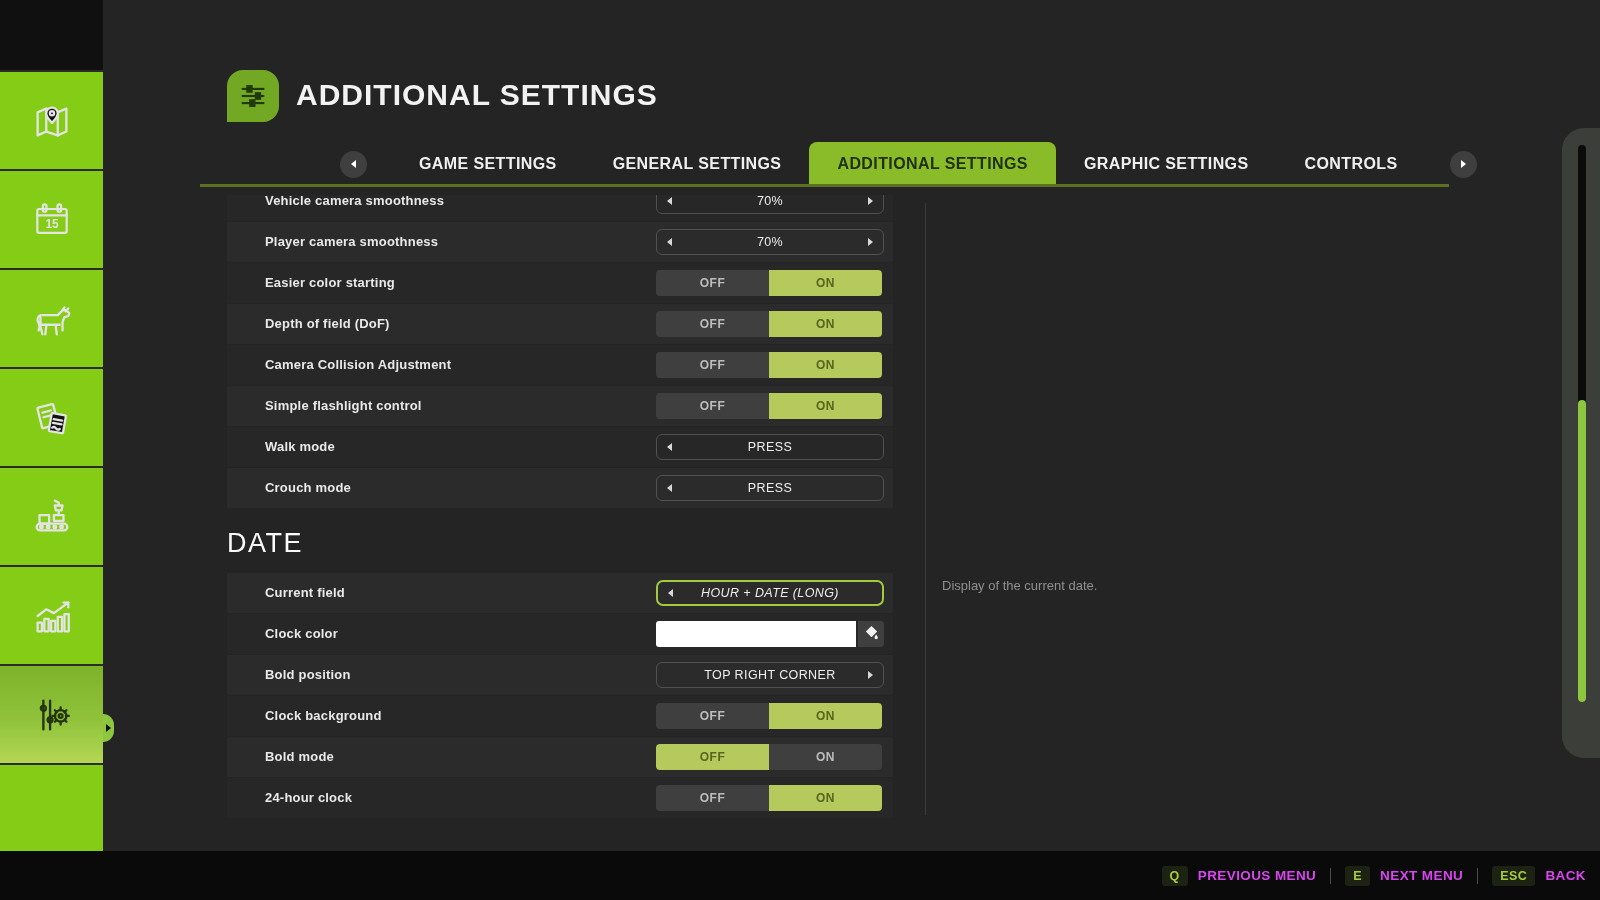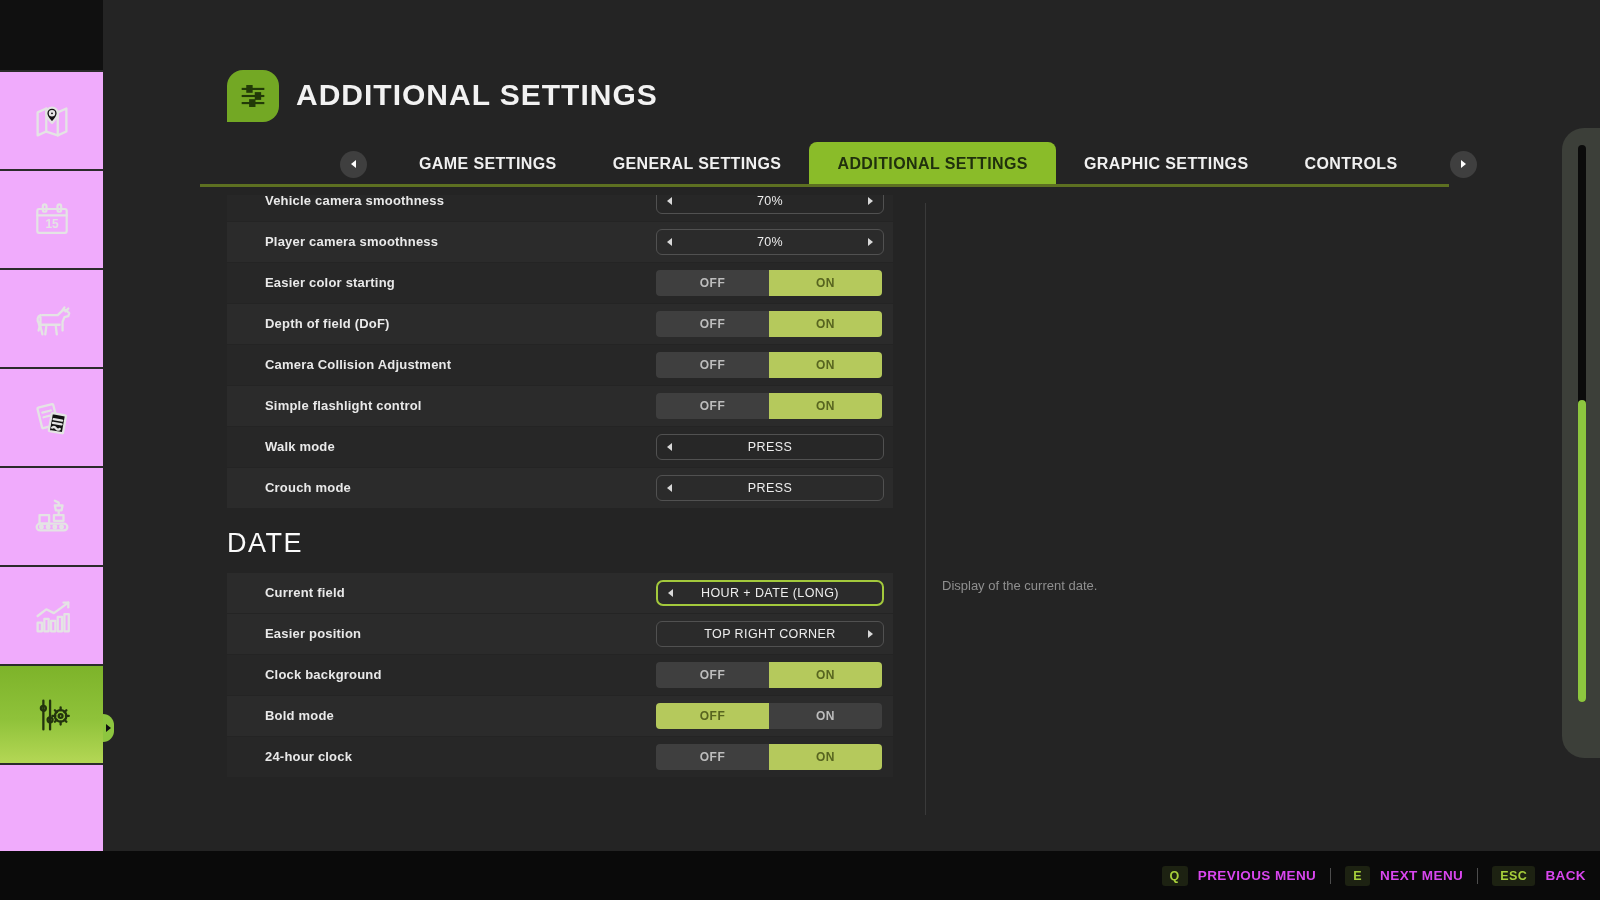--- a/index.html
+++ b/index.html
@@ -2,21 +2,21 @@
 <html><head>
 <meta charset="utf-8">
 <style>
   html,body{margin:0;padding:0;background:#000;}
   *{box-sizing:border-box;font-family:"Liberation Sans",sans-serif;}
   #app{position:relative;width:1600px;height:900px;background:#242424;overflow:hidden;}
 
   
   #sidebar{position:absolute;left:0;top:0;width:103px;height:900px;background:#191919;}
   .sb-spacer{height:70px;background:#101010;}
-  .sb-item{height:99px;display:flex;align-items:center;justify-content:center;background:#f0abfc;border-top:2px solid #2b2b2b;position:relative;}
+  .sb-item{height:99px;display:flex;align-items:center;justify-content:center;background:#84cc16;border-top:2px solid #2b2b2b;position:relative;}
   .sb-item.active{background:linear-gradient(180deg,#7db32a 0%,#8fc23a 55%,#b4d755 100%);}
   .sb-item svg{display:block;}
   #sb-notch{position:absolute;left:103px;top:714px;width:11px;height:28px;background:#8dc63f;border-radius:0 14px 14px 0;display:flex;align-items:center;justify-content:center;}
   #sb-notch .tri-r{border-left-color:#101010;}
 
   
   #hdr-icon{position:absolute;left:227px;top:70px;width:52px;height:52px;background:#73a824;border-radius:16px 16px 16px 0;display:flex;align-items:center;justify-content:center;}
   #page-title{position:absolute;left:296px;top:78px;font-size:30px;font-weight:600;letter-spacing:1px;color:#f2f2f2;}
 
   
@@ -40,21 +40,21 @@
   .row-clip .row{margin-top:-14px;margin-bottom:0;}
   .row-label{position:absolute;left:17px;top:0;height:40px;line-height:40px;font-size:13px;font-weight:bold;color:#e9e9e9;letter-spacing:.2px;margin-left:21px;}
   .ctl{position:absolute;right:9px;top:7px;width:228px;height:38px;display:flex;}
   
   .t-half{width:113px;height:26px;display:flex;align-items:center;justify-content:center;font-size:12px;font-weight:bold;letter-spacing:.5px;background:#3f3f3f;color:#bdbdbd;cursor:pointer;}
   .t-half:first-child{border-radius:4px 0 0 4px;margin-right:0;}
   .t-half:last-child{border-radius:0 4px 4px 0;}
   .t-half.act{background:#b5c95c;color:#57641f;}
   
   .stepper{width:228px;height:26px;border:1px solid #515151;border-radius:6px;display:flex;align-items:center;justify-content:center;position:relative;color:#eee;font-size:12.5px;letter-spacing:.4px;cursor:pointer;}
-  .stepper.focused{border:2px solid #a3c93c;border-radius:7px;}
+  .stepper.focused{border:2px solid #a3c93c;border-radius:7px;font-style:italic;}
   .stepper .arr{position:absolute;top:50%;transform:translateY(-50%);}
   .stepper .arr.l{left:10px;} .stepper .arr.r{right:10px;}
   
   .swatch{width:200px;height:26px;border-radius:3px 0 0 3px;cursor:pointer;}
   .picker-btn{width:26px;height:26px;margin-left:2px;background:#3f3f3f;border-radius:0 3px 3px 0;display:flex;align-items:center;justify-content:center;cursor:pointer;}
 
   
   .sec-head{height:64px;display:flex;align-items:center;font-size:27px;font-weight:400;letter-spacing:1.5px;color:#fafafa;padding-top:4px;}
 
   
@@ -296,22 +296,34 @@
         <div class="row-label">Current field</div>
         <div class="ctl">
           <div class="stepper focused">
             <div class="arr l">
               <div class="tri-l"></div>
             </div>
             <span>HOUR + DATE (LONG)</span>
           </div>
         </div>
       </div>
-      <div class="row bgA">
-        <div class="row-label">Easier position</div>
+      <div class="row bgB">
+        <div class="row-label">Clock color</div>
+        <div class="ctl">
+          <div class="swatch" style="background: rgb(255, 255, 255);"></div>
+          <div class="picker-btn">
+            <span><svg width="15" height="15" viewBox="0 0 16 16">
+                <path d="M8 1 L14 7 L8 13 L2 7 Z" fill="#f2f2f2"></path>
+                <path d="M13 10 c1.2 1.6 1.8 2.6 1.8 3.4 a1.8 1.8 0 0 1 -3.6 0 c0 -.8 .6 -1.8 1.8 -3.4 Z" fill="#f2f2f2"></path>
+              </svg></span>
+          </div>
+        </div>
+      </div>
+      <div class="row bgA">
+        <div class="row-label">Bold position</div>
         <div class="ctl">
           <div class="stepper">
             <span>TOP RIGHT CORNER</span>
             <div class="arr r">
               <div class="tri-r"></div>
             </div>
           </div>
         </div>
       </div>
       <div class="row bgB">

